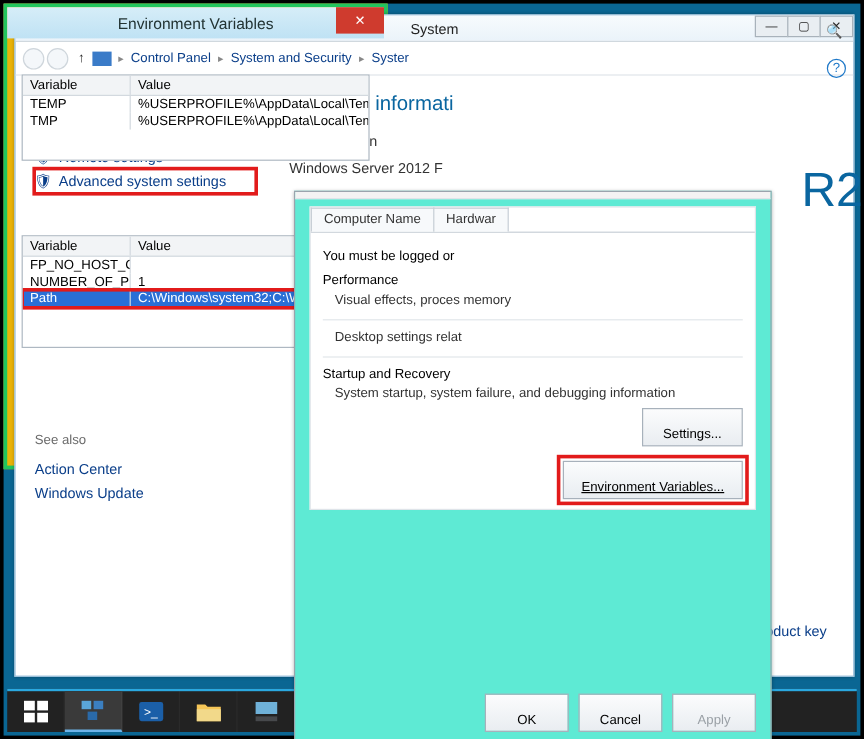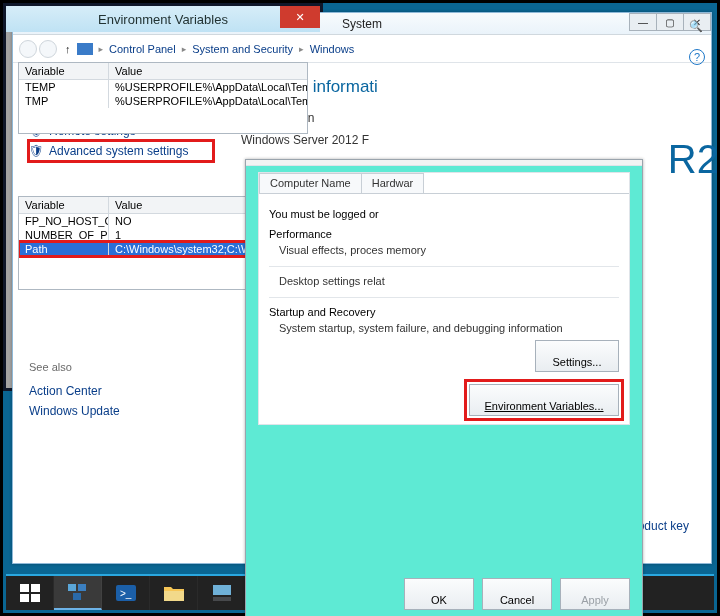--- a/index.html
+++ b/index.html
@@ -42,21 +42,21 @@
 .group .gt { margin-bottom:4px; }
 .group .gd { color:#333; padding-left:10px; margin-bottom:6px;}
 .btn { min-width:84px; height:22px; font-size:11px; background:linear-gradient(#fbfcfd,#e9edf1); border:1px solid #a7b1bb; cursor:pointer; padding:15px 10px;}
 .gbtn-row { text-align:right; }
 .dlg-btns { position:absolute; right:12px; bottom:8px; display:flex; gap:8px;}
 .dlg-btns .btn{ min-width:70px;}
 .disabled { color:#9aa0a6; }
 .envhl { outline:3px solid #e21b1b; outline-offset:2px; }
 
 
-.win-env { left:352px; top:12px; width:320px; height:388px; background:#a3a3a3; border:3px solid #0f172a; z-index:5;}
+.win-env { left:352px; top:12px; width:320px; height:388px; background:#eab308; border:3px solid #22c55e; z-index:5;}
 .env-title { height:26px; background:linear-gradient(#d6edf8,#bfe2f4); display:flex; align-items:center; justify-content:center; font-size:13px; color:#233; position:relative;}
 .env-close { position:absolute; right:0; top:0; width:40px; height:22px; background:#cf3b2e; color:#fff; display:flex; align-items:center; justify-content:center; font-size:11px; cursor:pointer;}
 .env-body { padding:10px 12px 8px; font-size:11px;}
 .sect-lbl { margin:4px 0 4px; }
 .list { border:1px solid #aeb8c2; background:#fff; height:72px; overflow:hidden; font-size:11px; position:relative;}
 .list .hdrrow { display:flex; background:#f2f4f6; border-bottom:1px solid #d3d9df; font-size:11px;}
 .list .cell { padding:2px 6px; }
 .list .cvar { width:90px; border-right:1px solid #d3d9df;}
 .list .cval { flex:1;}
 .list .row { display:flex;}
@@ -95,21 +95,21 @@
     <div class="addrbar">
       <div class="navbtn"></div>
       <div class="navbtn"></div>
       <span class="arrowup">↑</span>
       <span class="sys-icon"></span>
       <span class="crumb-sep">▸</span>
       <span class="crumb">Control Panel</span>
       <span class="crumb-sep">▸</span>
       <span class="crumb">System and Security</span>
       <span class="crumb-sep">▸</span>
-      <span class="crumb">Windows</span>
+      <span class="crumb">Syster</span>
       <div class="search">🔍</div>
     </div>
     <div class="help-icon">?</div>
     <div class="sys-body">
       <div class="leftpane">
         <span class="cph">Control Panel Home</span>
         <div class="link">
           <span class="ico">🔧</span>
           <span>Device Manager</span>
         </div>
@@ -209,21 +209,20 @@
       </div>
 
       <div class="sect-lbl">System variables</div>
       <div class="list sys">
         <div class="hdrrow">
           <div class="cell cvar">Variable</div>
           <div class="cell cval">Value</div>
         </div>
         <div class="row">
           <div class="cell cvar">FP_NO_HOST_CH...</div>
-          <div class="cell cval">NO</div>
         </div>
         <div class="row">
           <div class="cell cvar">NUMBER_OF_PRO...</div>
           <div class="cell cval">1</div>
         </div>
         <div class="row sel selhl">
           <div class="cell cvar">Path</div>
           <div class="cell cval">C:\Windows\system32;C:\Windows;C:\Win...</div>
         </div>
         <div class="scroll">

